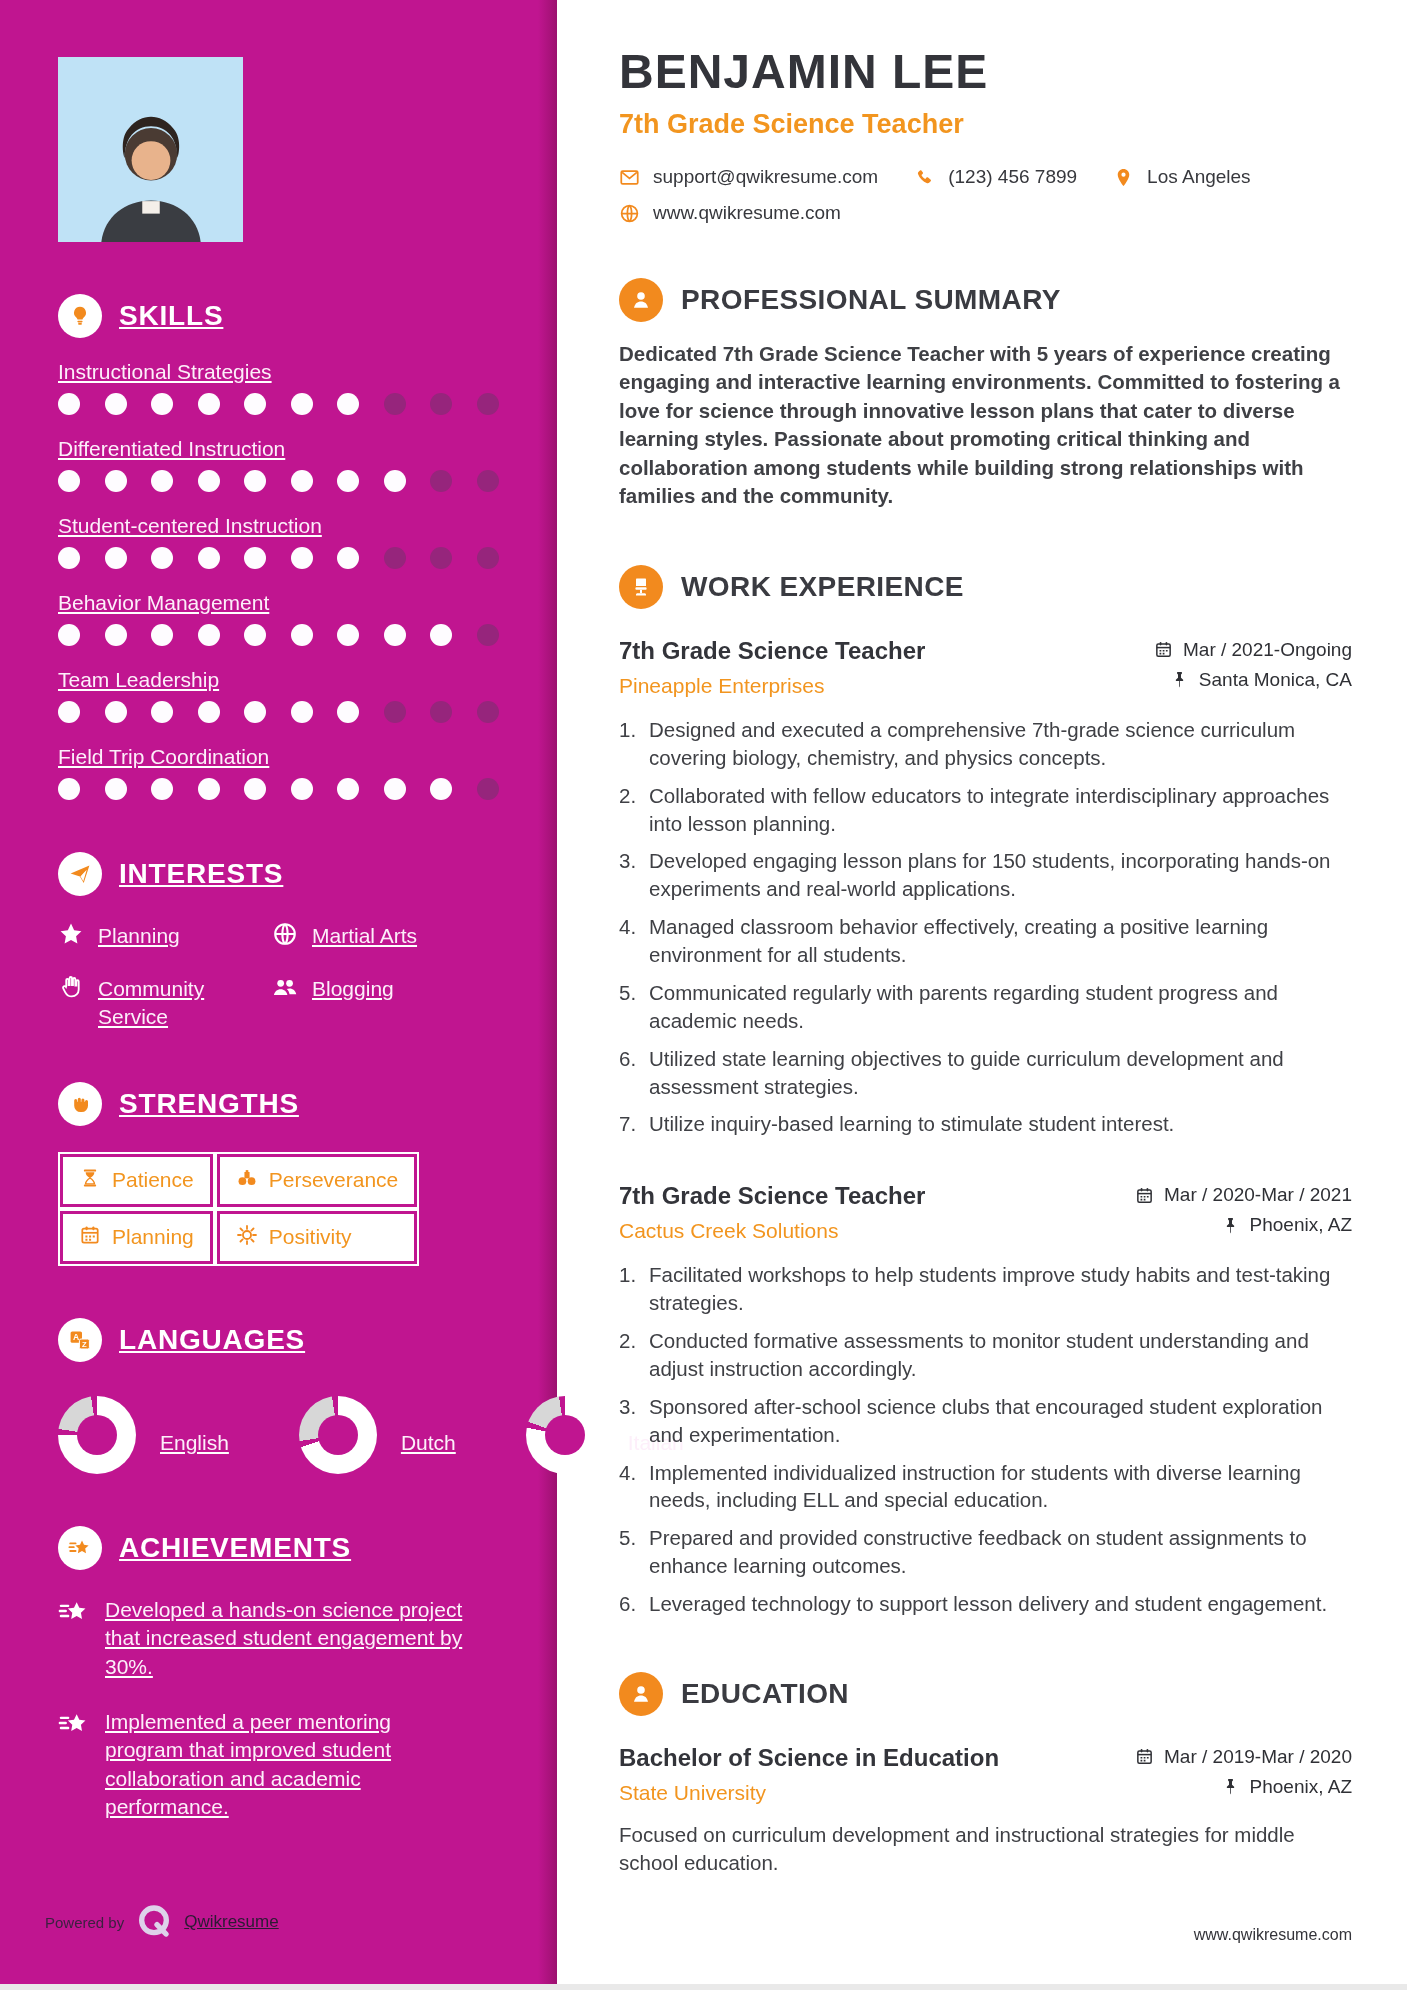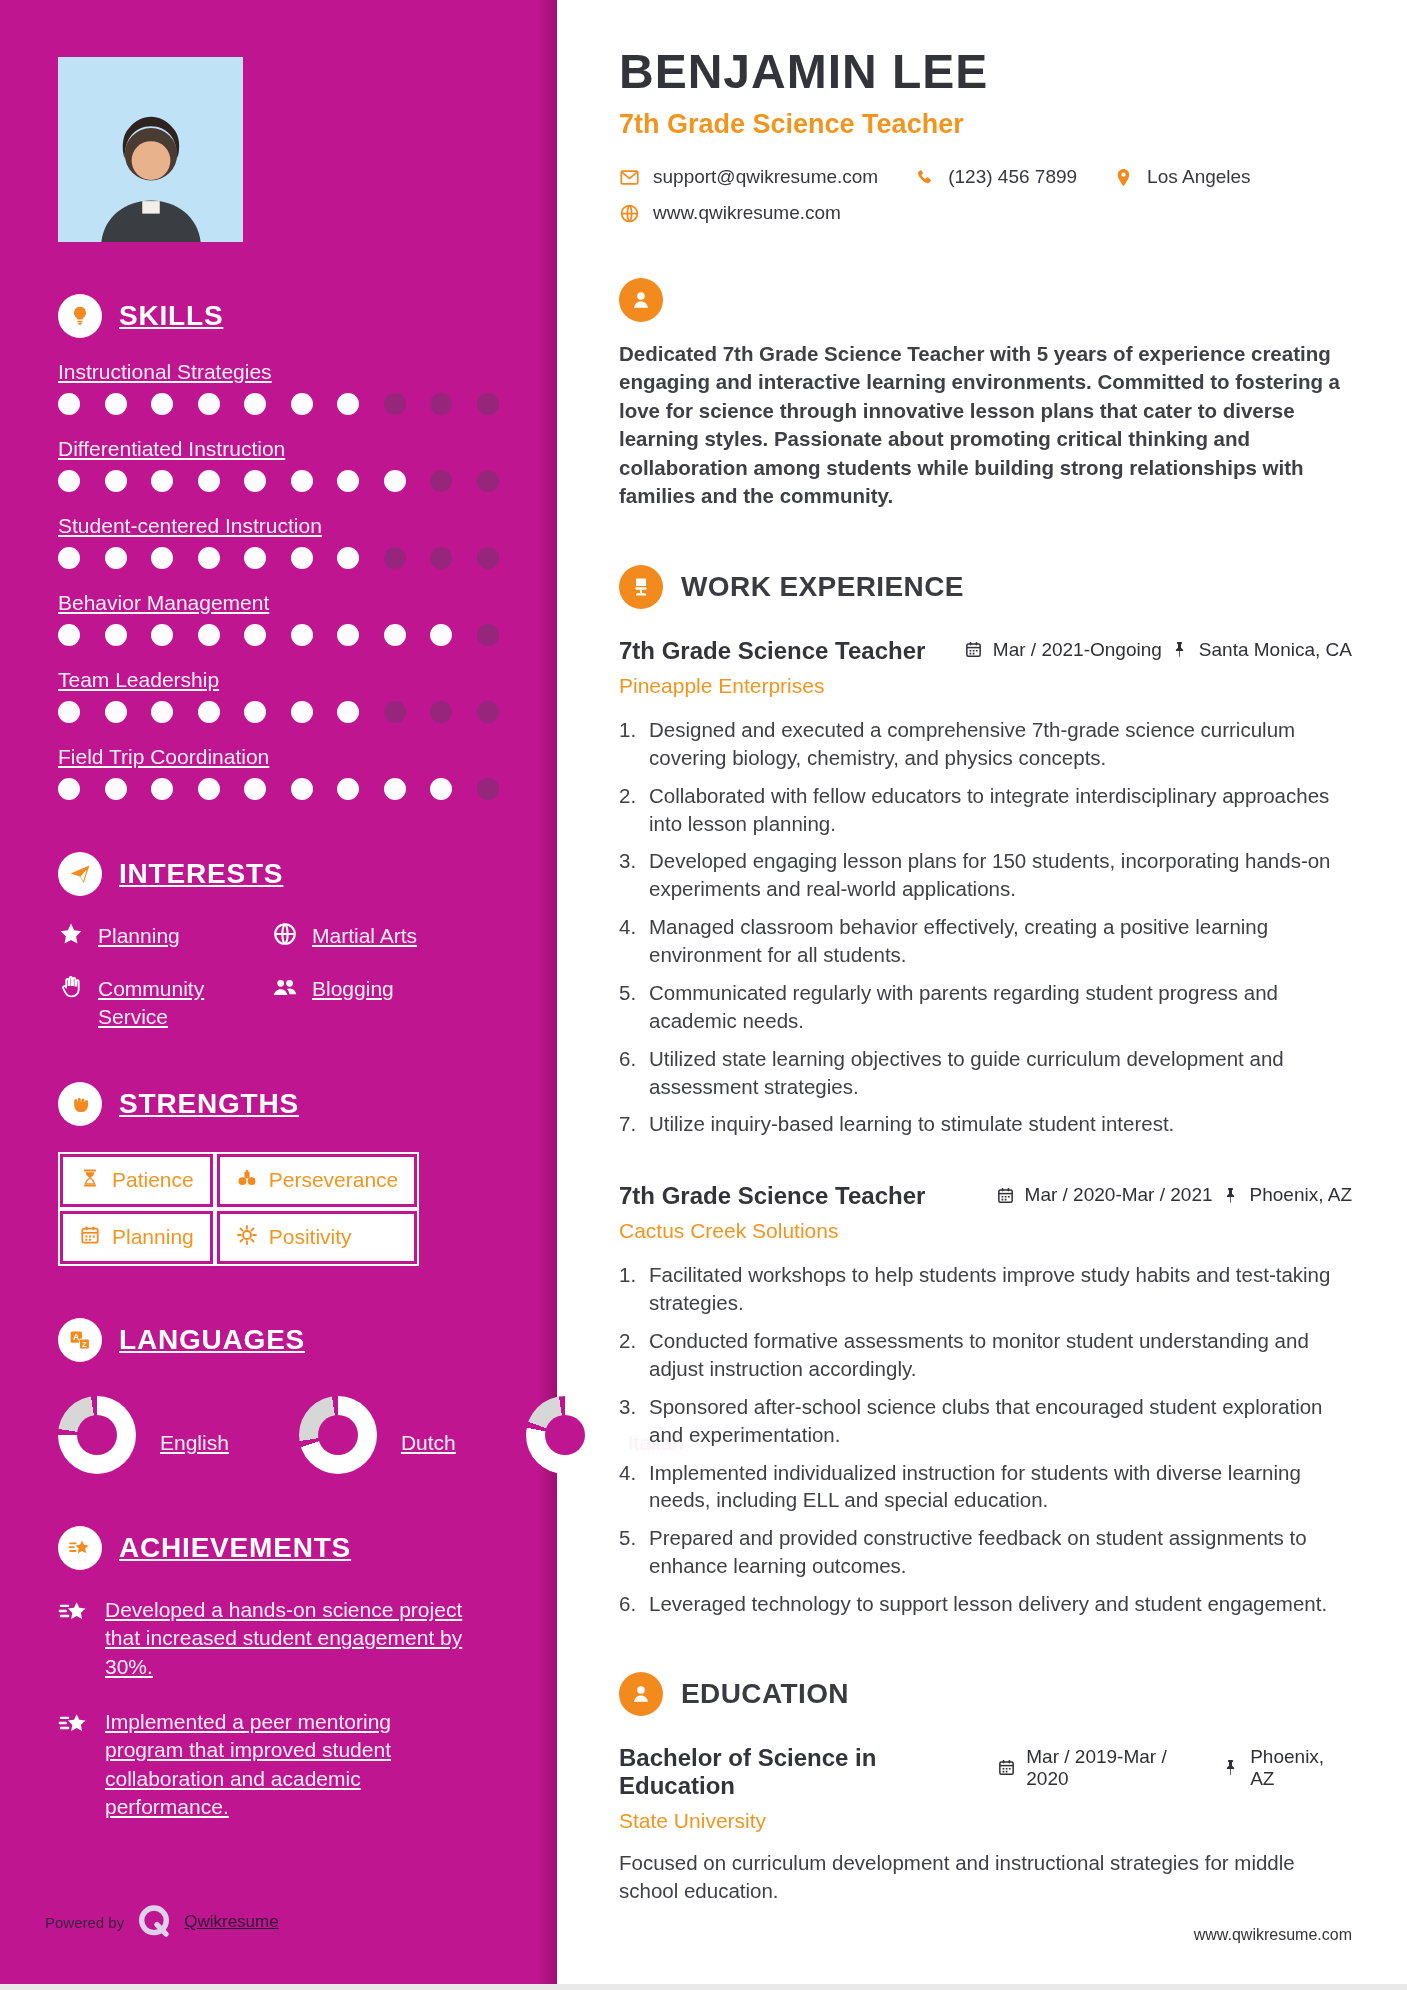--- a/index.html
+++ b/index.html
@@ -82,21 +82,21 @@
   .main-section-header .circle svg{width:24px;height:24px;}
   .main-title{font-size:28px;font-weight:700;letter-spacing:.4px;color:#3a3b41;}
 
   .summary-text{margin-top:18px;font-size:20.5px;line-height:1.39;color:var(--body);max-width:745px;font-weight:bold;}
 
   .job{margin-top:28px;}
   .job + .job{margin-top:44px;}
   .job-head{display:flex;justify-content:space-between;align-items:flex-start;}
   .role{font-size:24px;font-weight:700;color:var(--ink);}
   .company{font-size:21px;color:var(--orange-text);margin-top:9px;}
-  .meta{display:flex;flex-direction:row;align-items:flex-end;gap:8px;margin-top:2px;}
+  .meta{display:flex;flex-direction:column;align-items:flex-end;gap:8px;margin-top:2px;}
   .meta-row{display:flex;align-items:center;gap:10px;font-size:19px;color:#2f3035;}
   .meta-row .ic{width:19px;height:19px;color:#2f3035;flex:0 0 19px;}
   .meta-row .ic svg{width:19px;height:19px;}
 
   .bullets{margin-top:18px;}
   .bullet{display:flex;margin-top:10px;font-size:20.5px;line-height:1.36;color:var(--body);}
   .bullet .num{flex:0 0 30px;}
   .edu-desc{margin-top:16px;font-size:20.5px;line-height:1.39;color:var(--body);max-width:745px;}
 
   .main-footer{position:absolute;right:55px;bottom:40px;font-size:16px;color:#34343a;cursor:pointer;}
@@ -423,20 +423,21 @@
       </div>
     </div>
 
     <div class="main-section-header">
       <span class="circle">
           <svg viewBox="0 0 24 24" fill="currentColor" aria-hidden="true">
             <circle cx="12" cy="8" r="3.8"></circle>
             <path d="M5 19.8c.7-4.2 3.5-6.4 7-6.4s6.3 2.2 7 6.4z"></path>
           </svg>
         </span>
+      <span class="main-title">PROFESSIONAL SUMMARY</span>
     </div>
     <p class="summary-text">Dedicated 7th Grade Science Teacher with 5 years of experience creating engaging and interactive learning environments. Committed to fostering a love for science through innovative lesson plans that cater to diverse learning styles. Passionate about promoting critical thinking and collaboration among students while building strong relationships with families and the community.</p>
 
     <div class="main-section-header">
       <span class="circle">
           <svg viewBox="0 0 24 24" fill="currentColor" aria-hidden="true">
             <path d="M8 3.4h8c.6 0 1 .4 1 1V11H7V4.4c0-.6.4-1 1-1z"></path>
             <rect x="6.4" y="12.2" width="11.2" height="2.6" rx="1"></rect>
             <rect x="11" y="14.8" width="2" height="3.4"></rect>
             <path d="M7 19.6c0-.8.7-1.4 1.5-1.4h7c.8 0 1.5.6 1.5 1.4v1H7z"></path>

